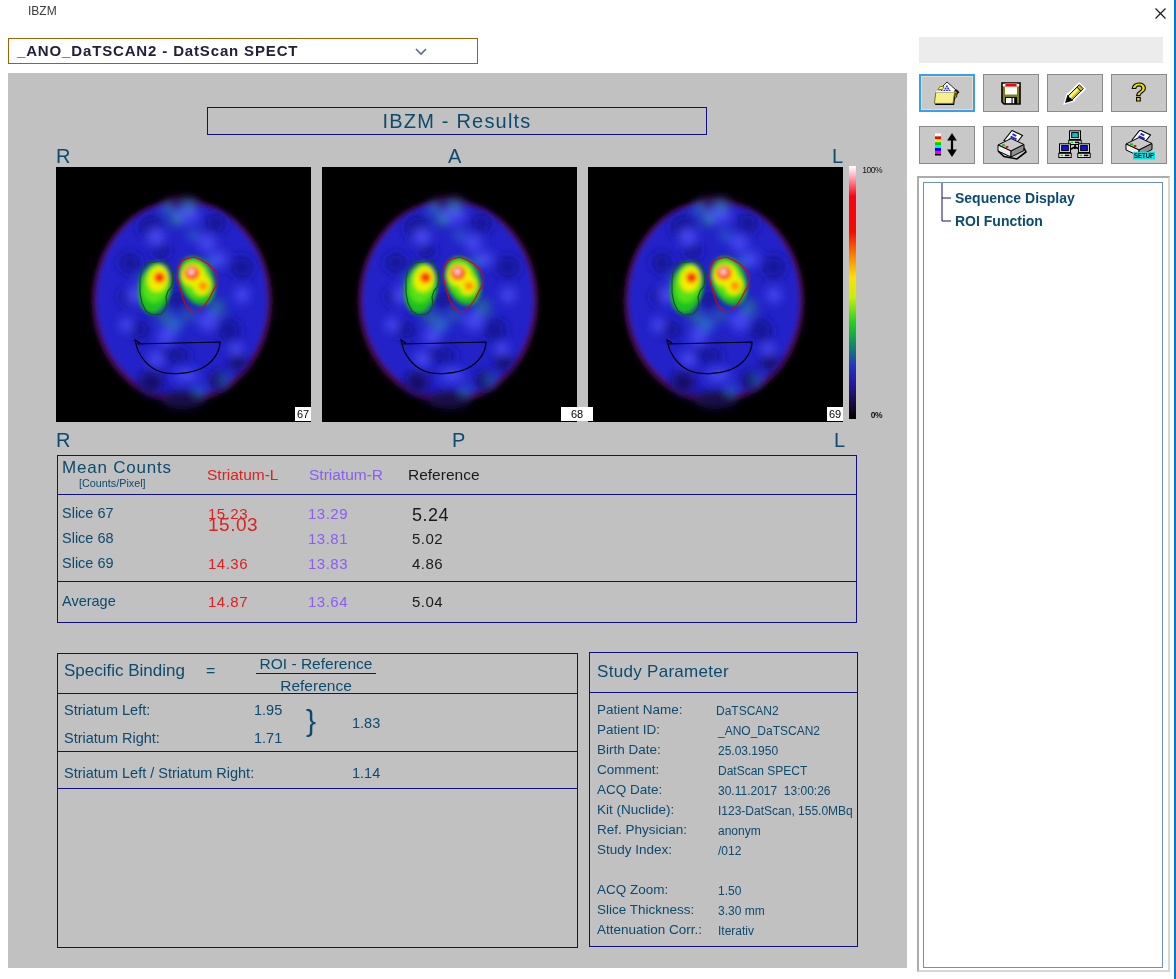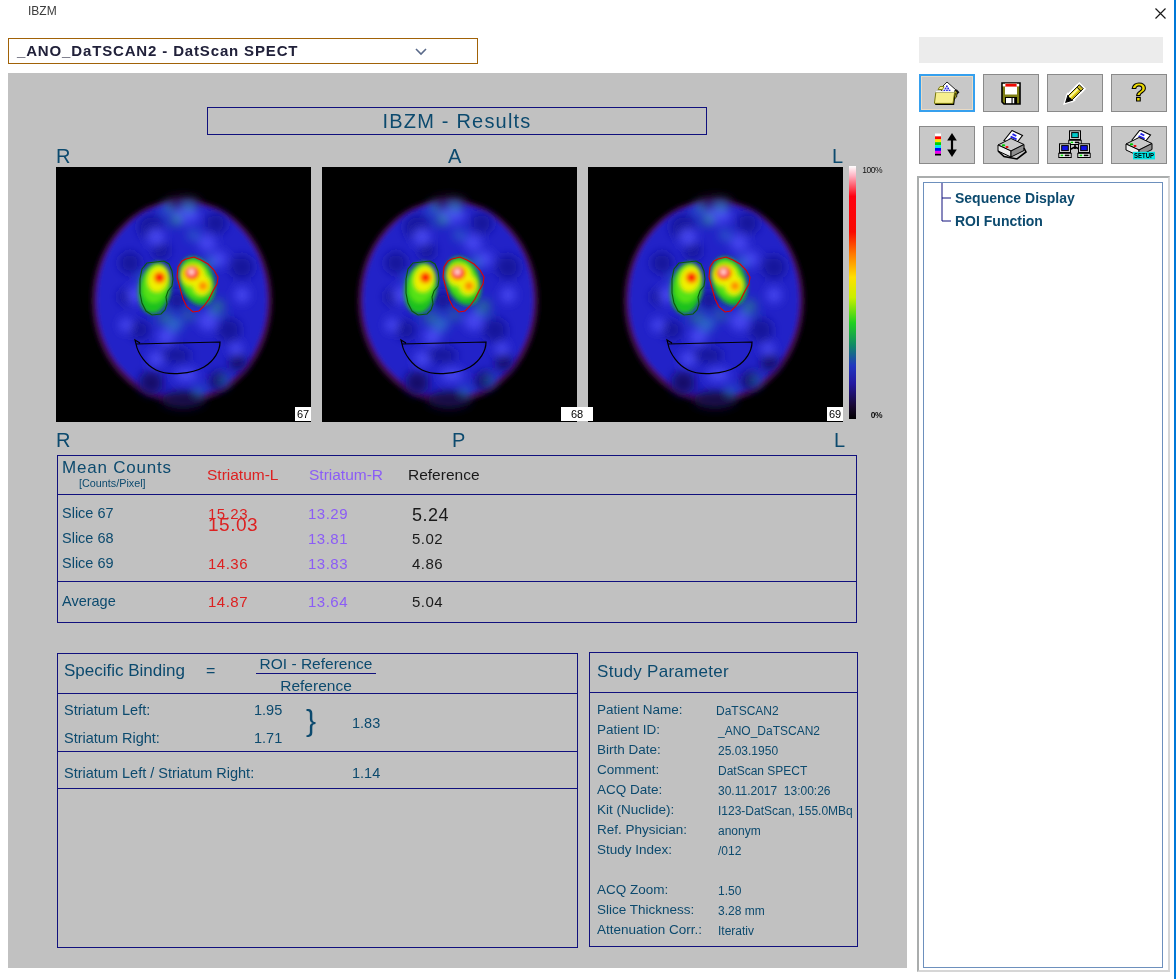--- a/index.html
+++ b/index.html
@@ -191,21 +191,21 @@
     <div class="abs navy" style="left:128px;top:131px;font-size:12px">30.11.2017&nbsp; 13:00:26</div>
 <div class="abs navy" style="left:7px;top:149px;font-size:13.5px">Kit (Nuclide):</div>
     <div class="abs navy" style="left:128px;top:151px;font-size:12px">I123-DatScan, 155.0MBq</div>
 <div class="abs navy" style="left:7px;top:169px;font-size:13.5px">Ref. Physician:</div>
     <div class="abs navy" style="left:128px;top:171px;font-size:12px">anonym</div>
 <div class="abs navy" style="left:7px;top:189px;font-size:13.5px">Study Index:</div>
     <div class="abs navy" style="left:128px;top:191px;font-size:12px">/012</div>
 <div class="abs navy" style="left:7px;top:229px;font-size:13.5px">ACQ Zoom:</div>
     <div class="abs navy" style="left:128px;top:231px;font-size:12px">1.50</div>
 <div class="abs navy" style="left:7px;top:249px;font-size:13.5px">Slice Thickness:</div>
-    <div class="abs navy" style="left:128px;top:251px;font-size:12px">3.28 mm</div>
+    <div class="abs navy" style="left:128px;top:251px;font-size:12px">3.30 mm</div>
 <div class="abs navy" style="left:7px;top:269px;font-size:13.5px">Attenuation Corr.:</div>
     <div class="abs navy" style="left:128px;top:271px;font-size:12px">Iterativ</div>
 </div>
 
 <div class="abs" style="left:919px;top:37px;width:244px;height:26px;background:#ececec"></div>
 <div class="tb tbsel" style="left:919px;top:74px">
     <svg width="26" height="25" viewBox="0 0 26 25">
 <polygon points="13,1 22,9 15,16 6,8" fill="#fff" stroke="#111" stroke-width="0.9"></polygon>
 <g fill="#2a2ae0">
         <rect x="12" y="4.5" width="1.7" height="1.7"></rect>

